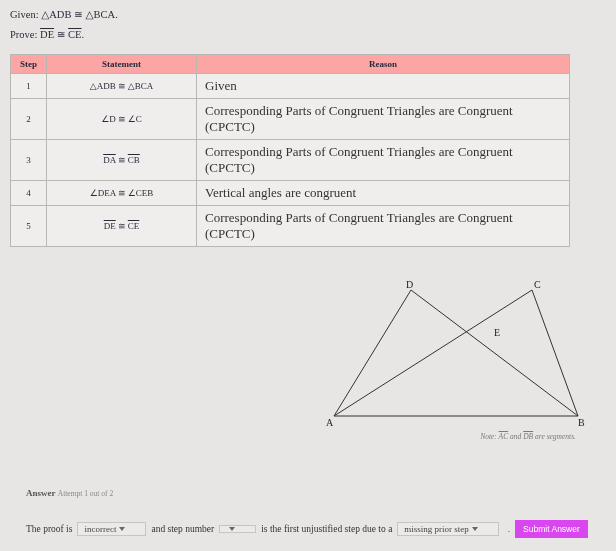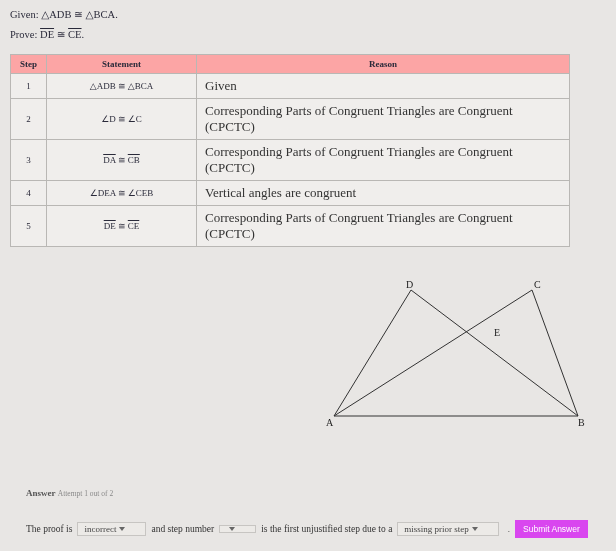--- a/index.html
+++ b/index.html
@@ -163,20 +163,23 @@
   <svg viewBox="0 0 280 150" width="280" height="150">
     <polyline points="18,138 262,138" stroke="#333" stroke-width="1" fill="none"></polyline>
     <polyline points="18,138 95,12 262,138" stroke="#333" stroke-width="1" fill="none"></polyline>
     <polyline points="18,138 216,12 262,138" stroke="#333" stroke-width="1" fill="none"></polyline>
     <text x="10" y="148">A</text>
     <text x="262" y="148">B</text>
     <text x="218" y="10">C</text>
     <text x="90" y="10">D</text>
     <text x="178" y="58">E</text>
   </svg>
+  <div class="figure-note">
+    <span>Note: </span><span class="bar">AC</span><span> and </span><span class="bar">DB</span><span> are segments.</span>
+  </div>
 </div>
 
 <div class="answer-line">
   <b>Answer</b>
   <span style="font-size:7.5px;color:#888;margin-left:0">Attempt 1 out of 2</span>
 </div>
 
 <div class="answer-sentence">
   <span>The proof is</span>
   <span class="dd">

